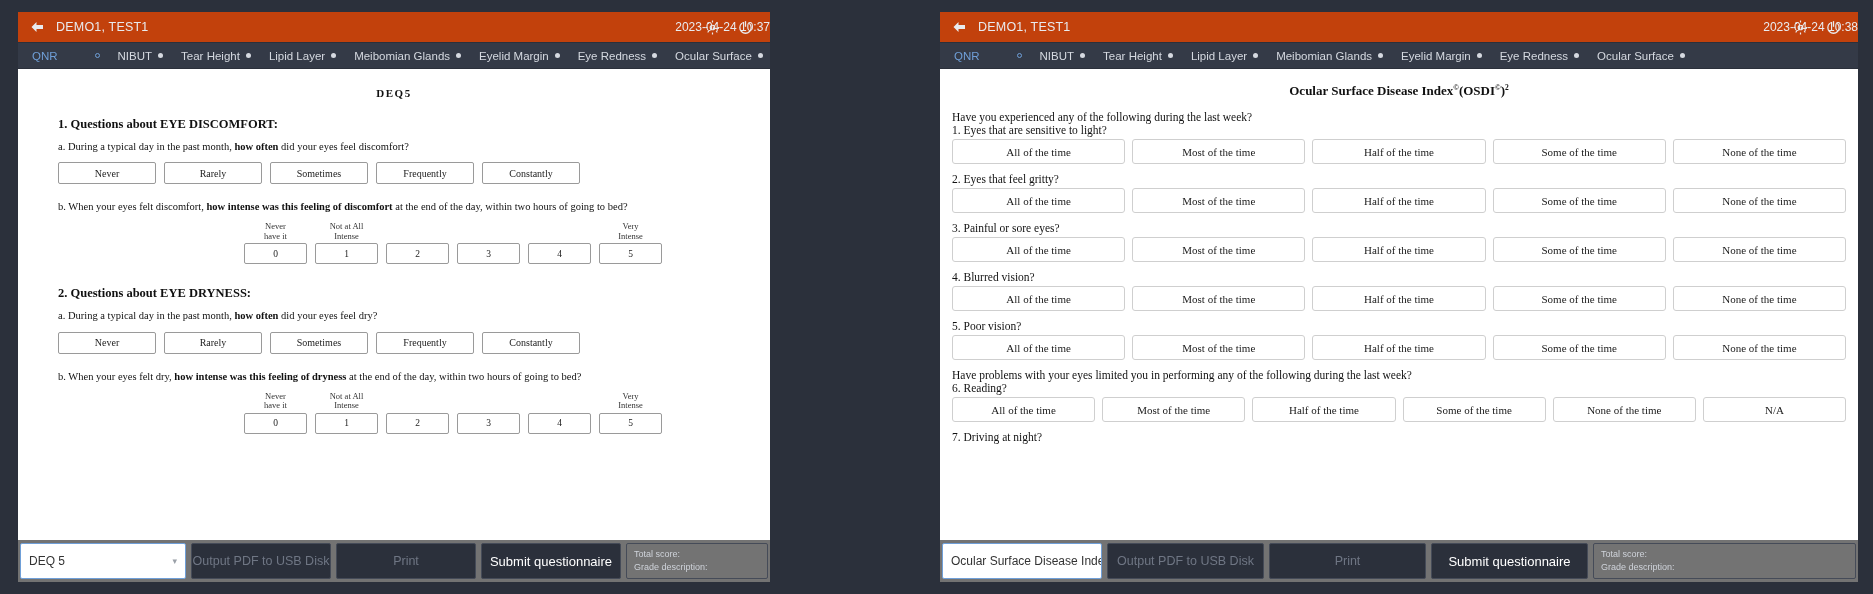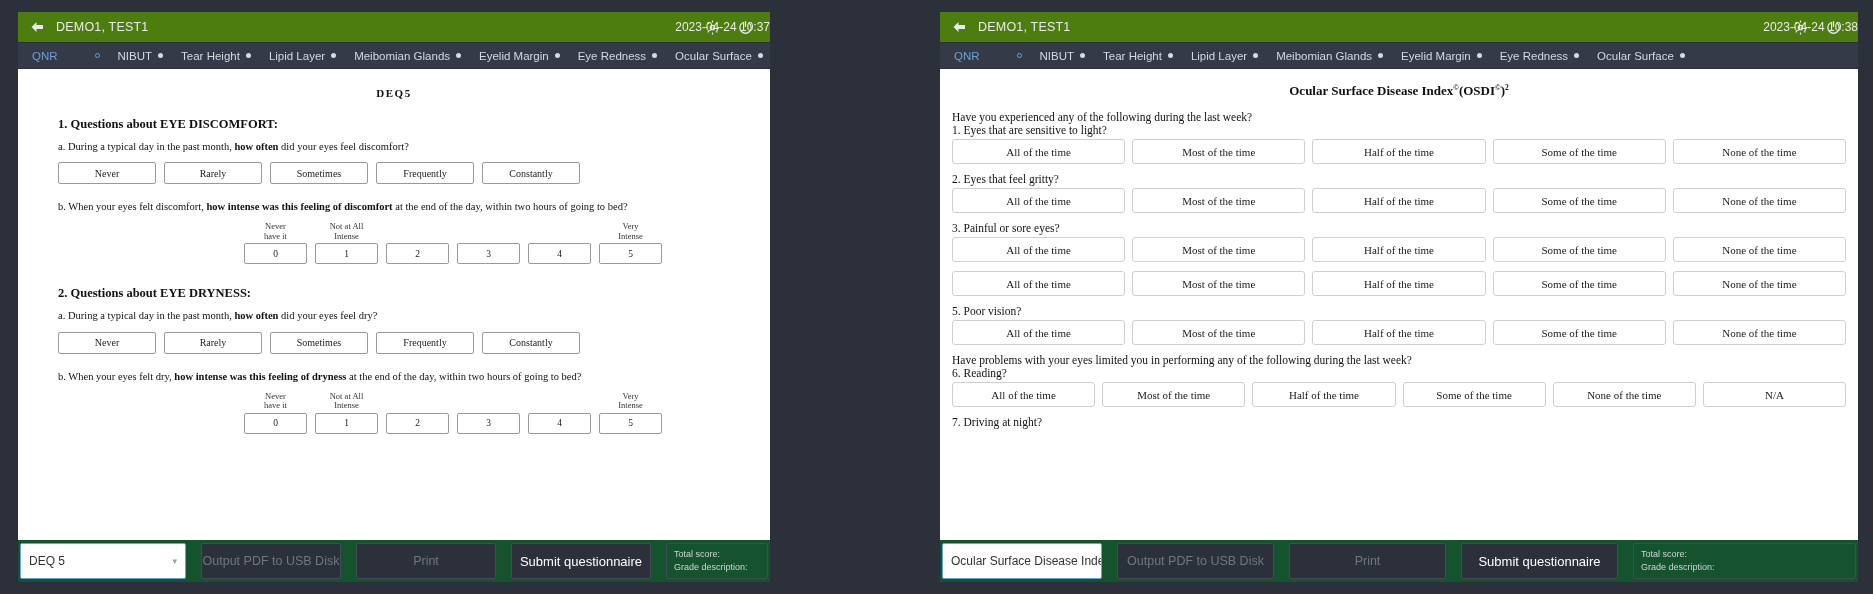--- a/index.html
+++ b/index.html
@@ -25,21 +25,21 @@
     background: #2b303b;
     display: flex;
     flex-direction: column;
   }
   #panel-left .panel-inner  { left: 18px; top: 12px; width: 752px; height: 570px; }
   #panel-right .panel-inner { left: 0px;  top: 12px; width: 918px; height: 570px; }
 
   
   .topbar {
     height: 31px;
-    background: #4d7c0f;
+    background: #c2410c;
     border-bottom: 1px solid #2b303b;
     display: flex;
     align-items: center;
     position: relative;
     flex: none;
   }
   .back-btn {
     width: 38px; display: flex; align-items: center; justify-content: center;
     color: #e8eaee;
   }
@@ -123,22 +123,22 @@
   .qnum { font-size: 11.5px; margin: 0 0 3px 0; }
   .osdi-row { display: flex; gap: 7px; margin: 0 0 9px 0; }
   .osdi-opt {
     flex: 1 1 0; height: 25px; border: 1px solid #cfcfcf; border-radius: 3px;
     display: flex; align-items: center; justify-content: center;
     font-size: 11px; background: #fff; color: #1a1a1a;
   }
 
   
   .bottombar {
-    height: 42px; background: #14532d; display: flex; align-items: center;
-    gap: 15px; padding: 3px 2px; flex: none;
+    height: 42px; background: #737373; display: flex; align-items: center;
+    gap: 5px; padding: 3px 2px; flex: none;
   }
   .sel {
     height: 36px; background: #fff; border: 1px solid #6f9fd8; border-radius: 2px;
     display: flex; align-items: center; padding: 0 8px;
     font-size: 12px; color: #333; position: relative; overflow: hidden;
     white-space: nowrap;
   }
   #panel-left .sel  { width: 166px; }
   #panel-right .sel { width: 160px; }
   .sel .caret { margin-left: auto; color: #9aa0a8; font-size: 9px; padding-left: 4px; }
@@ -411,20 +411,21 @@
 
           <div class="qnum">3. Painful or sore eyes?</div>
           <div class="osdi-row">
             <div class="osdi-opt">All of the time</div>
             <div class="osdi-opt">Most of the time</div>
             <div class="osdi-opt">Half of the time</div>
             <div class="osdi-opt">Some of the time</div>
             <div class="osdi-opt">None of the time</div>
           </div>
 
+          <div class="qnum">4. Blurred vision?</div>
           <div class="osdi-row">
             <div class="osdi-opt">All of the time</div>
             <div class="osdi-opt">Most of the time</div>
             <div class="osdi-opt">Half of the time</div>
             <div class="osdi-opt">Some of the time</div>
             <div class="osdi-opt">None of the time</div>
           </div>
 
           <div class="qnum">5. Poor vision?</div>
           <div class="osdi-row">

